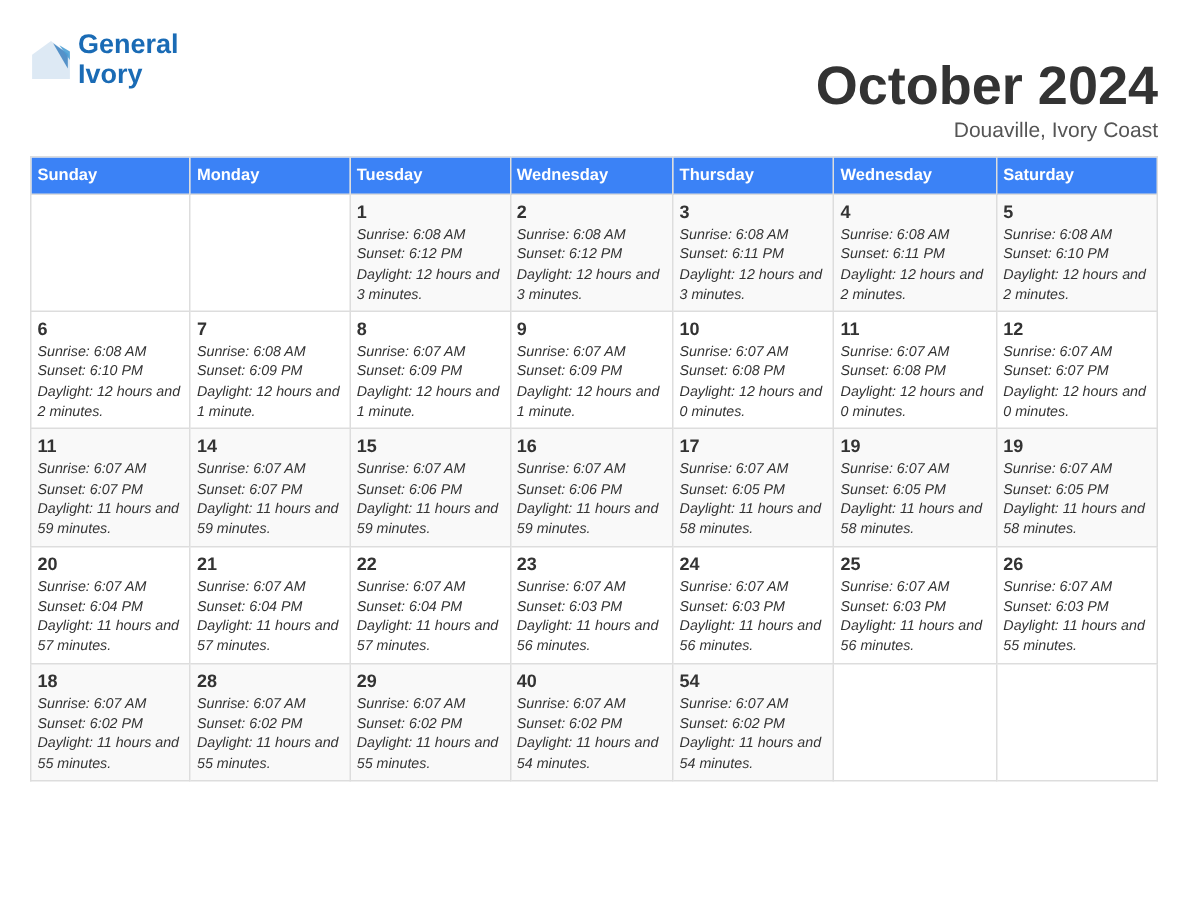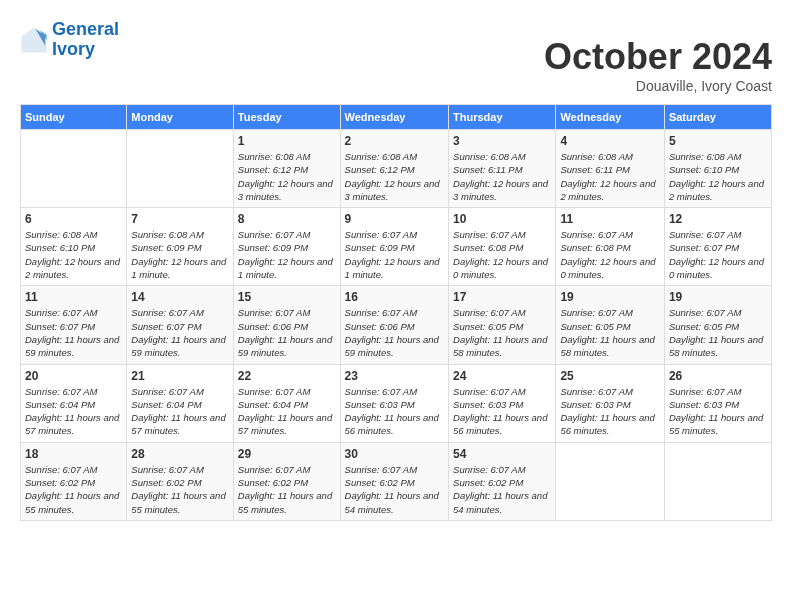--- a/index.html
+++ b/index.html
@@ -305,21 +305,21 @@
 Sunset: 6:02 PM
 Daylight: 11 hours and 55 minutes.</div>
         </td>
         <td>
           <span class="day-num">29</span>
           <div class="day-info" style="white-space: pre-line;">Sunrise: 6:07 AM
 Sunset: 6:02 PM
 Daylight: 11 hours and 55 minutes.</div>
         </td>
         <td>
-          <span class="day-num">30</span>
+          <span class="day-num">40</span>
           <div class="day-info" style="white-space: pre-line;">Sunrise: 6:07 AM
 Sunset: 6:02 PM
 Daylight: 11 hours and 54 minutes.</div>
         </td>
         <td>
           <span class="day-num">54</span>
           <div class="day-info" style="white-space: pre-line;">Sunrise: 6:07 AM
 Sunset: 6:02 PM
 Daylight: 11 hours and 54 minutes.</div>
         </td>

